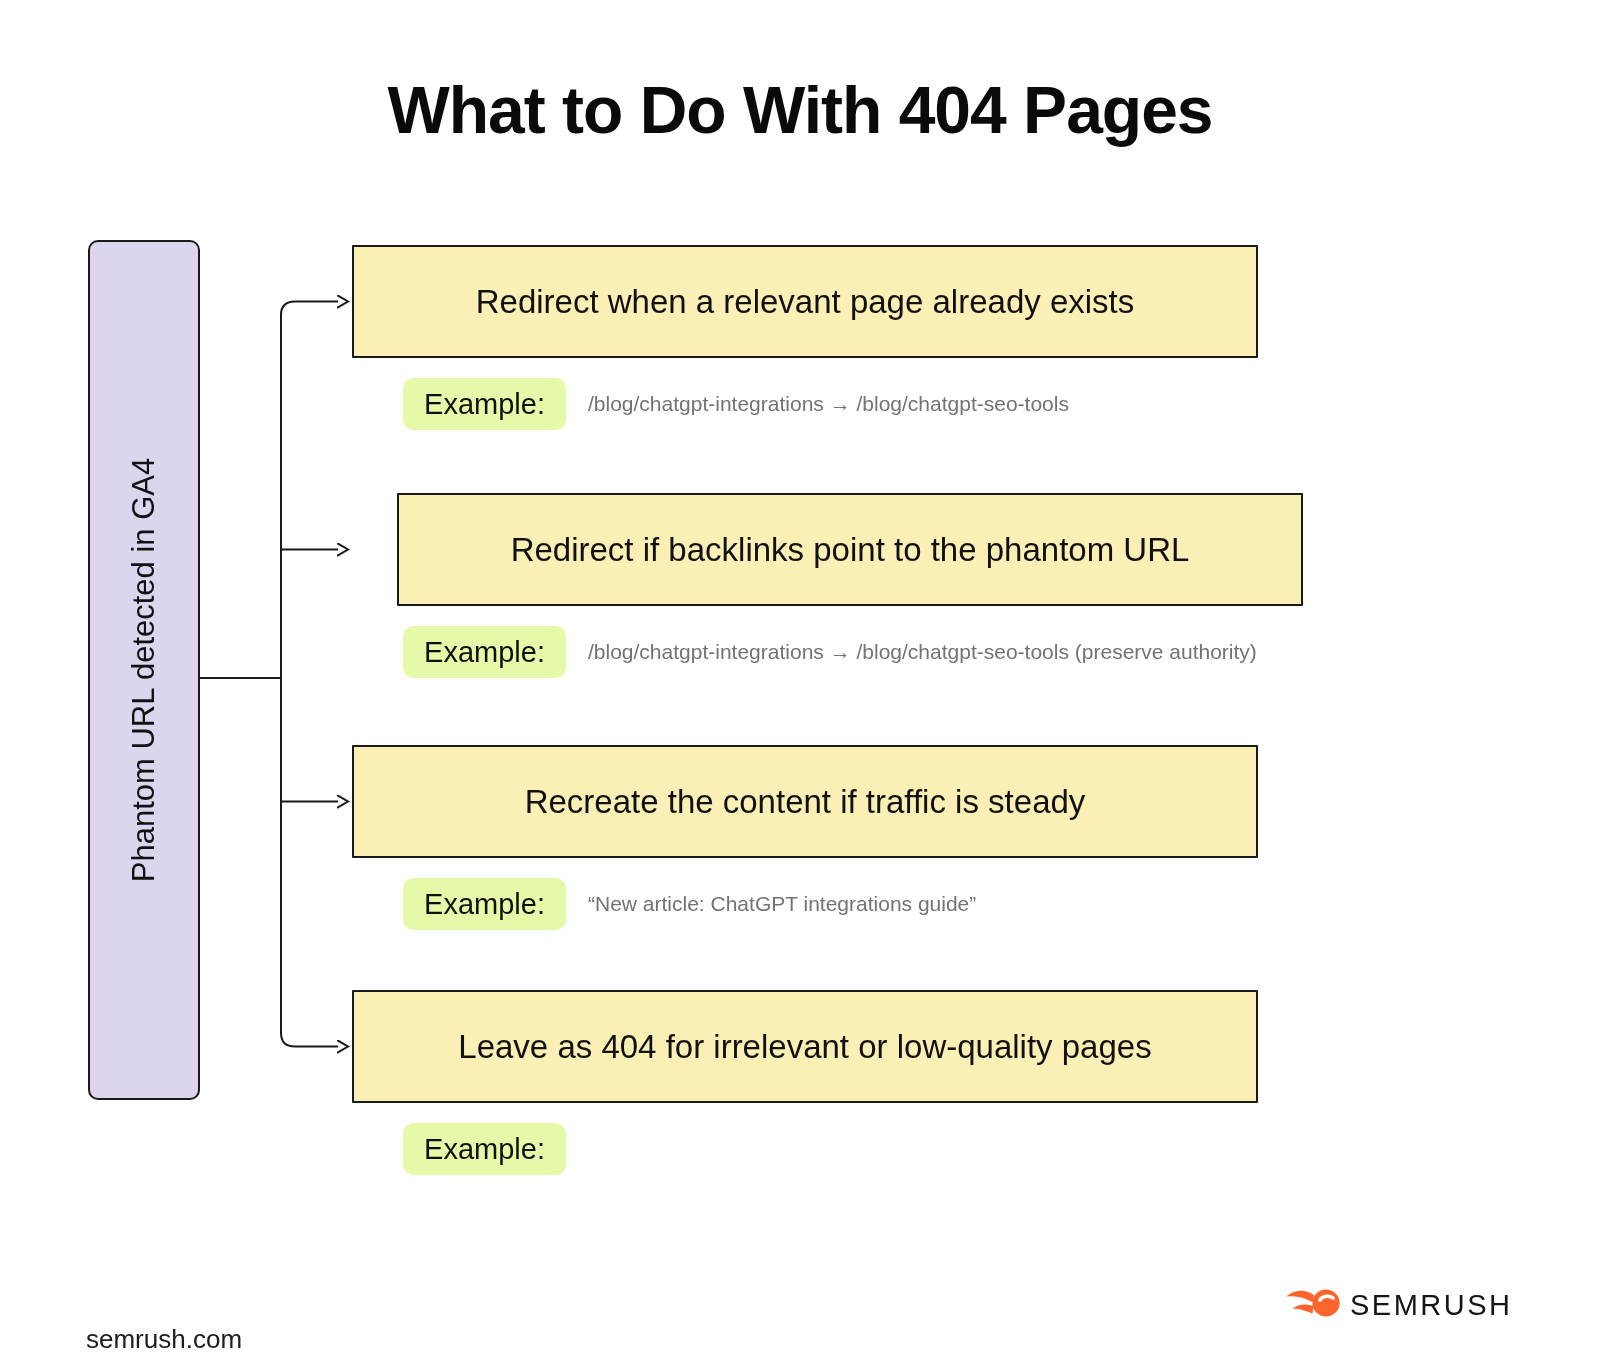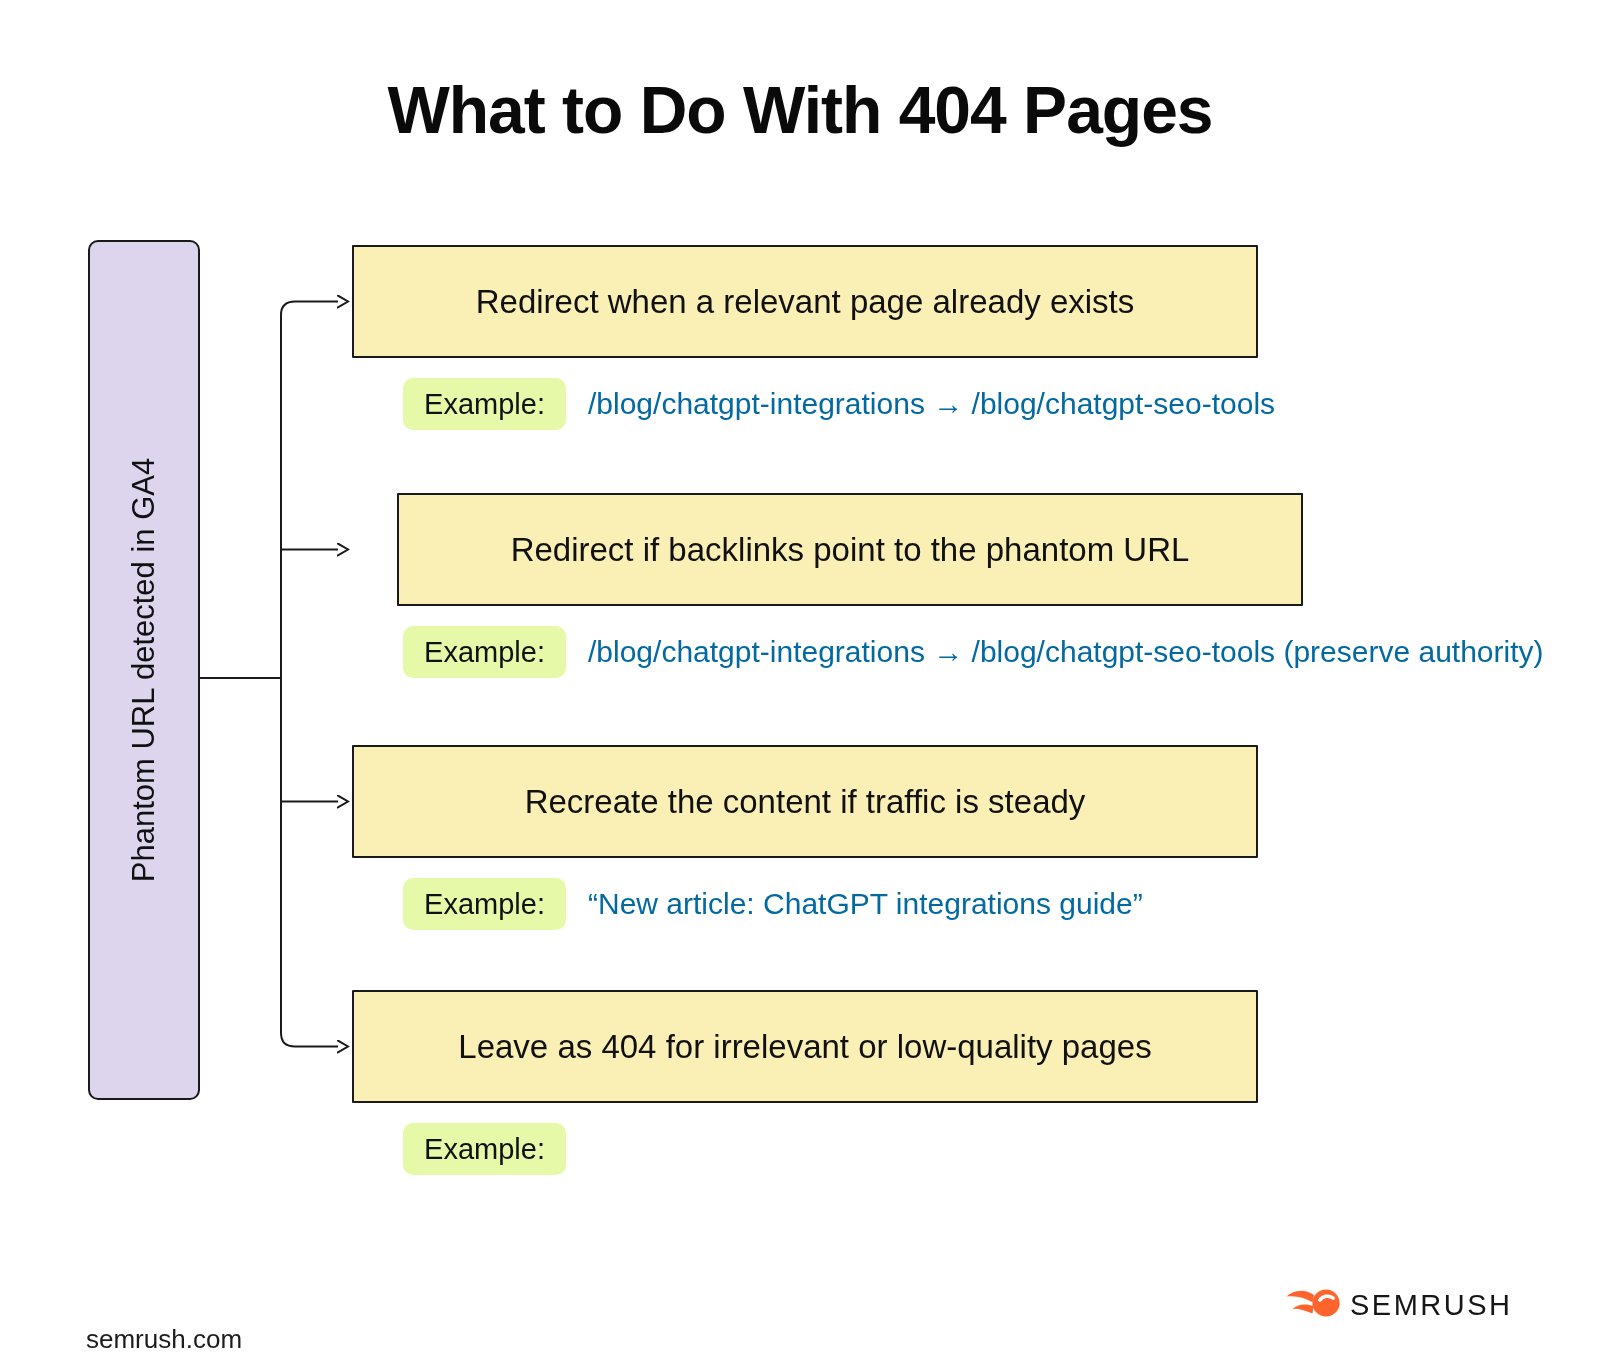--- a/index.html
+++ b/index.html
@@ -84,22 +84,22 @@
     border-radius: 10px;
     display: flex;
     align-items: center;
     justify-content: center;
     font-size: 29px;
     color: #111111;
     flex: 0 0 auto;
   }
   .example-text {
     margin-left: 22px;
-    font-size: 30px;
-    color: #0369a1;
+    font-size: 21px;
+    color: #737373;
     white-space: nowrap;
   }
   .footer-site {
     position: absolute;
     left: 86px; top: 1324px;
     font-size: 26px;
     color: #1c1c1c;
   }
   .brand {
     position: absolute;

